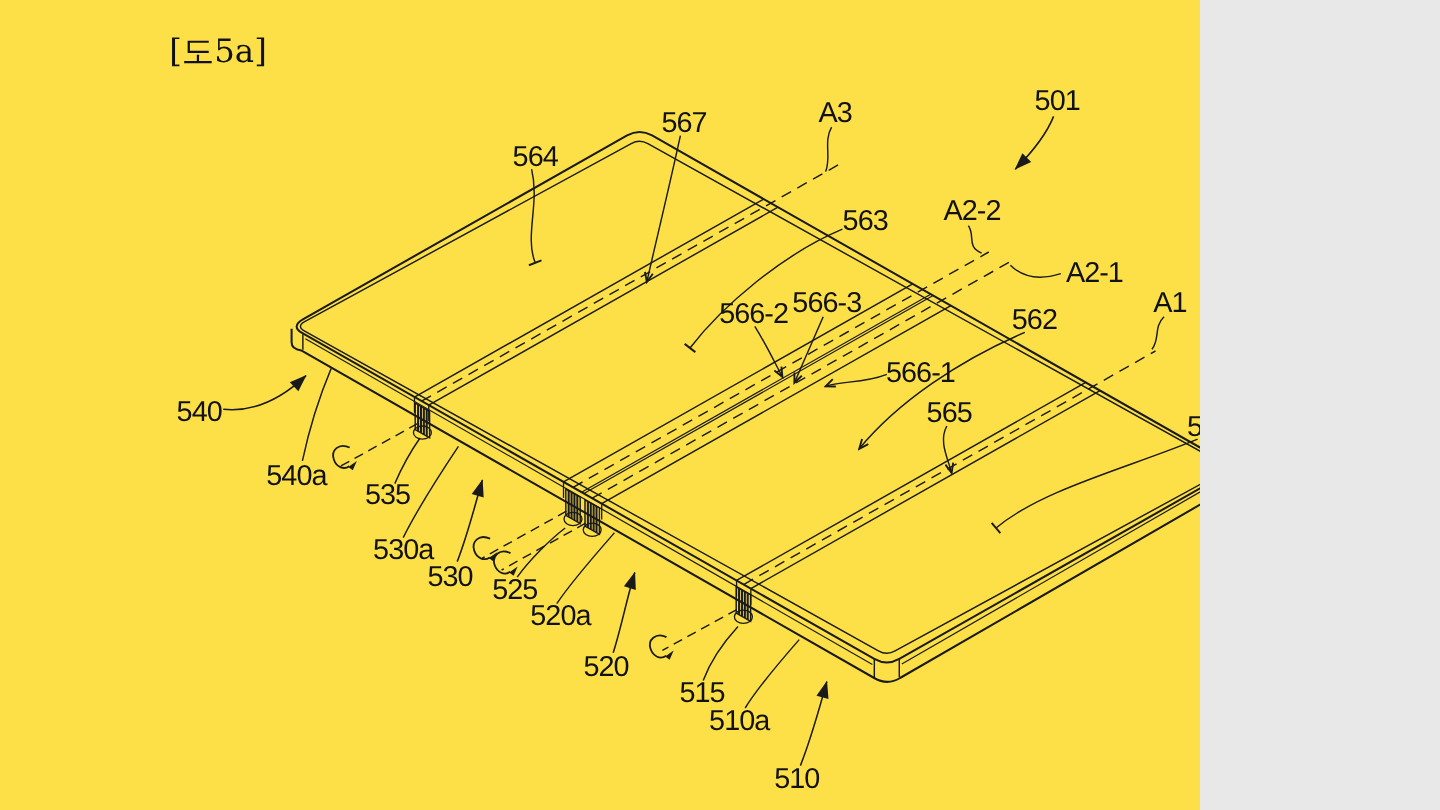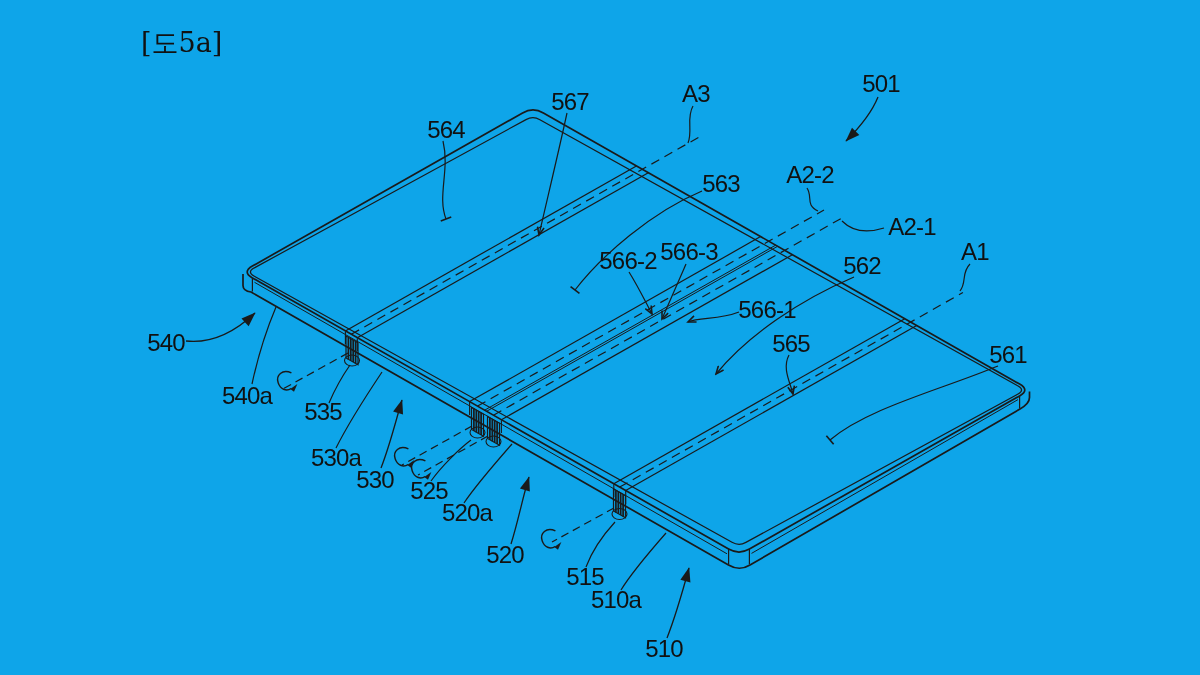--- a/index.html
+++ b/index.html
@@ -1,18 +1,18 @@
 <!DOCTYPE html>
 <html><head>
 <meta charset="utf-8">
 <style>
   html,body{margin:0;padding:0;background:#e8e8e8;}
   .page{
-    width:1200px;height:675px;
-    background:#0ea5e9;
+    width:1000px;height:675px;
+    background:#fde047;
     position:relative;
     font-family:"Liberation Sans", sans-serif;
     overflow:hidden;
   }
   svg{display:block;}
   .fig-title{
     font-family:"DejaVu Serif", serif;
     font-size:27px;
     fill:#111111;
   }

